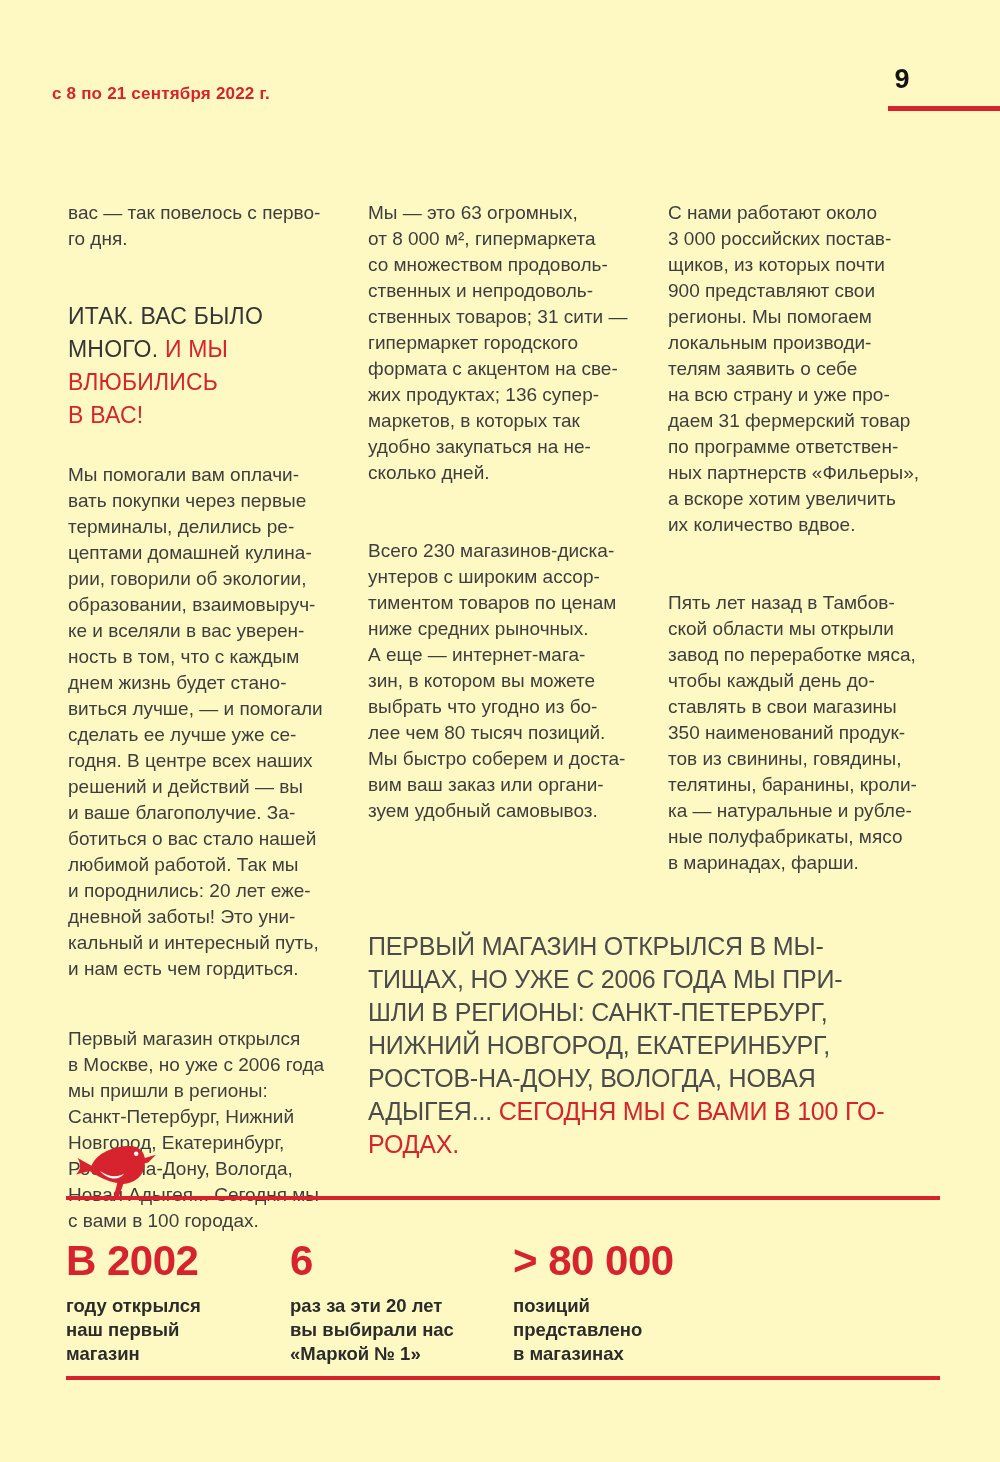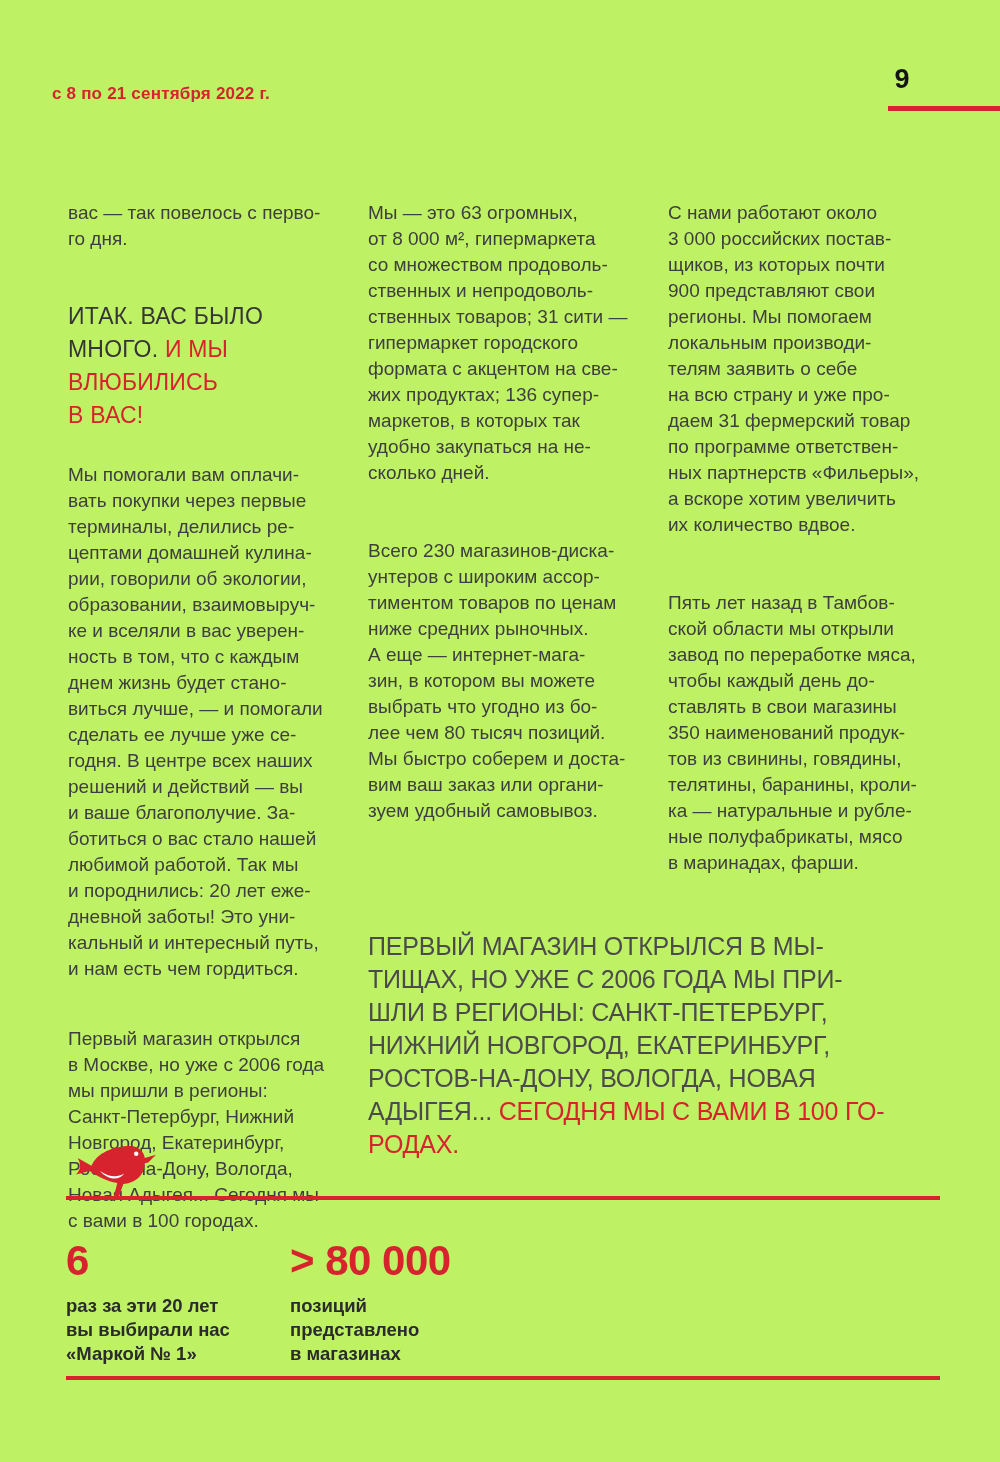--- a/index.html
+++ b/index.html
@@ -2,21 +2,21 @@
 <html><head>
 <meta charset="utf-8">
 <style>
   :root{
     --red:#d6232e;
     --ink:#3e3e3e;
     --ink-dark:#353535;
   }
   html,body{margin:0;padding:0;background:#fff;}
   .page{
-    position:relative;width:1000px;height:1462px;background:#bef264;overflow:hidden;
+    position:relative;width:1000px;height:1462px;background:#fef9c3;overflow:hidden;
     font-family:"Liberation Sans","DejaVu Sans",sans-serif;
   }
   .issue-date{
     position:absolute;left:52px;top:84px;
     color:var(--red);font-weight:700;font-size:17px;letter-spacing:.2px;
   }
   .pagenum{
     position:absolute;left:872px;top:64px;width:60px;text-align:center;
     font-size:27px;font-weight:700;color:#141414;
   }
@@ -167,20 +167,26 @@
   <svg class="bird" width="86" height="54" viewBox="0 0 100 62" aria-hidden="true">
     <path fill="#d6232e" d="M63 2 C72 2 79 8 80 16 L93 12 L84 21 L80 22 C80 30 76 37 70 41 C66 44 61 46 55 46 L50 61 L44 61 L48 45 C36 43 24 37 16 31 L0 35 C6 29 6 24 2 16 L18 25 C24 10 44 2 63 2 Z"></path>
     <circle cx="70" cy="11" r="2.6" fill="#ffffff"></circle>
     <path fill="#ffffff" d="M28 31 C38 38 48 39 56 34 C50 43 36 41 28 31 Z"></path>
   </svg>
 
   <div class="divider divider-top"></div>
 
   <div class="stats">
     <div class="stat">
+      <p class="stat-value">В 2002</p>
+      <p class="stat-label">году открылся
+наш первый
+магазин</p>
+    </div>
+    <div class="stat">
       <p class="stat-value">6</p>
       <p class="stat-label">раз за эти 20 лет
 вы выбирали нас
 «Маркой № 1»</p>
     </div>
     <div class="stat">
       <p class="stat-value">&gt; 80 000</p>
       <p class="stat-label">позиций
 представлено
 в магазинах</p>

